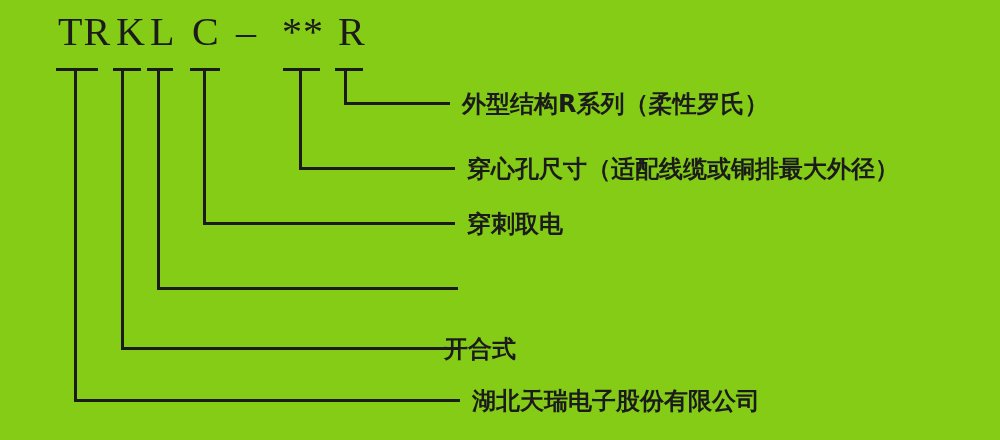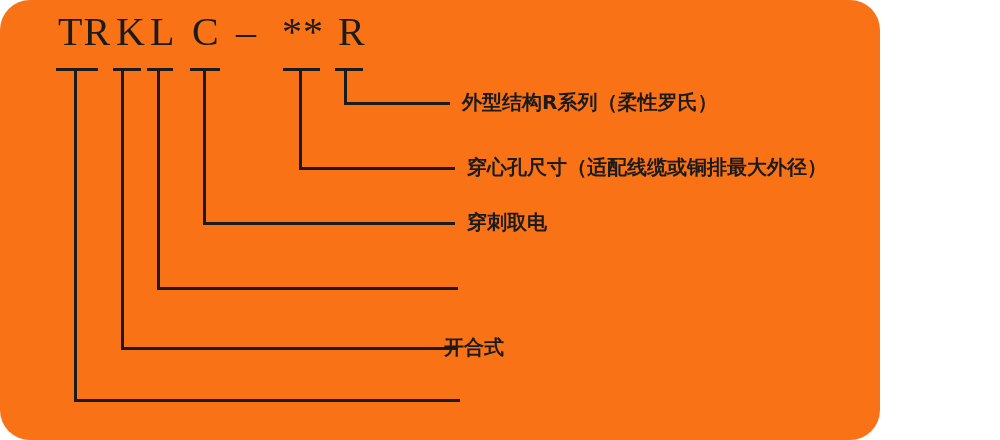--- a/index.html
+++ b/index.html
@@ -2,26 +2,25 @@
 <html><head>
 <meta charset="utf-8">
 <style>
   html, body {
     margin: 0;
     padding: 0;
     background: #ffffff;
   }
   .canvas {
     position: relative;
-    width: 880px;
+    width: 1000px;
     height: 440px;
-    background: #f97316;
+    background: #84cc16;
     overflow: hidden;
     font-family: "Liberation Sans", sans-serif;
-    border-radius: 30px;
   }
   .code-seg {
     position: absolute;
     top: 12px;
     font-family: "Liberation Serif", serif;
     font-size: 40px;
     font-weight: 400;
     color: #1b1b1b;
     letter-spacing: 1px;
     white-space: nowrap;
@@ -38,21 +37,21 @@
     background: #1b1b1b;
   }
   .hline {
     position: absolute;
     height: 3px;
     background: #1b1b1b;
   }
   .diagram-label {
     position: absolute;
     font-family: "DejaVu Sans", "Liberation Sans", sans-serif;
-    font-size: 20px;
+    font-size: 24px;
     font-weight: 700;
     color: #1b1b1b;
     white-space: nowrap;
     line-height: 1.3;
   }
 </style>
 </head>
 <body>
 
 <div class="canvas">
@@ -83,14 +82,15 @@
   <div class="hline" style="left:299px; top:167px; width:156px"></div>
   <div class="hline" style="left:203px; top:222px; width:252px"></div>
   <div class="hline" style="left:157px; top:287px; width:301px"></div>
   <div class="hline" style="left:121px; top:347px; width:337px"></div>
   <div class="hline" style="left:74px;  top:399px; width:386px"></div>
 
   <div class="diagram-label" style="left:462px; top:89px">外型结构R系列（柔性罗氏）</div>
   <div class="diagram-label" style="left:467px; top:209px">穿刺取电</div>
   <div class="diagram-label" style="left:467px; top:154px">穿心孔尺寸（适配线缆或铜排最大外径）</div>
   <div class="diagram-label" style="left:444px; top:334px">开合式</div>
+  <div class="diagram-label" style="left:472px; top:386px">湖北天瑞电子股份有限公司</div>
 
 </div>
 
 </body></html>

